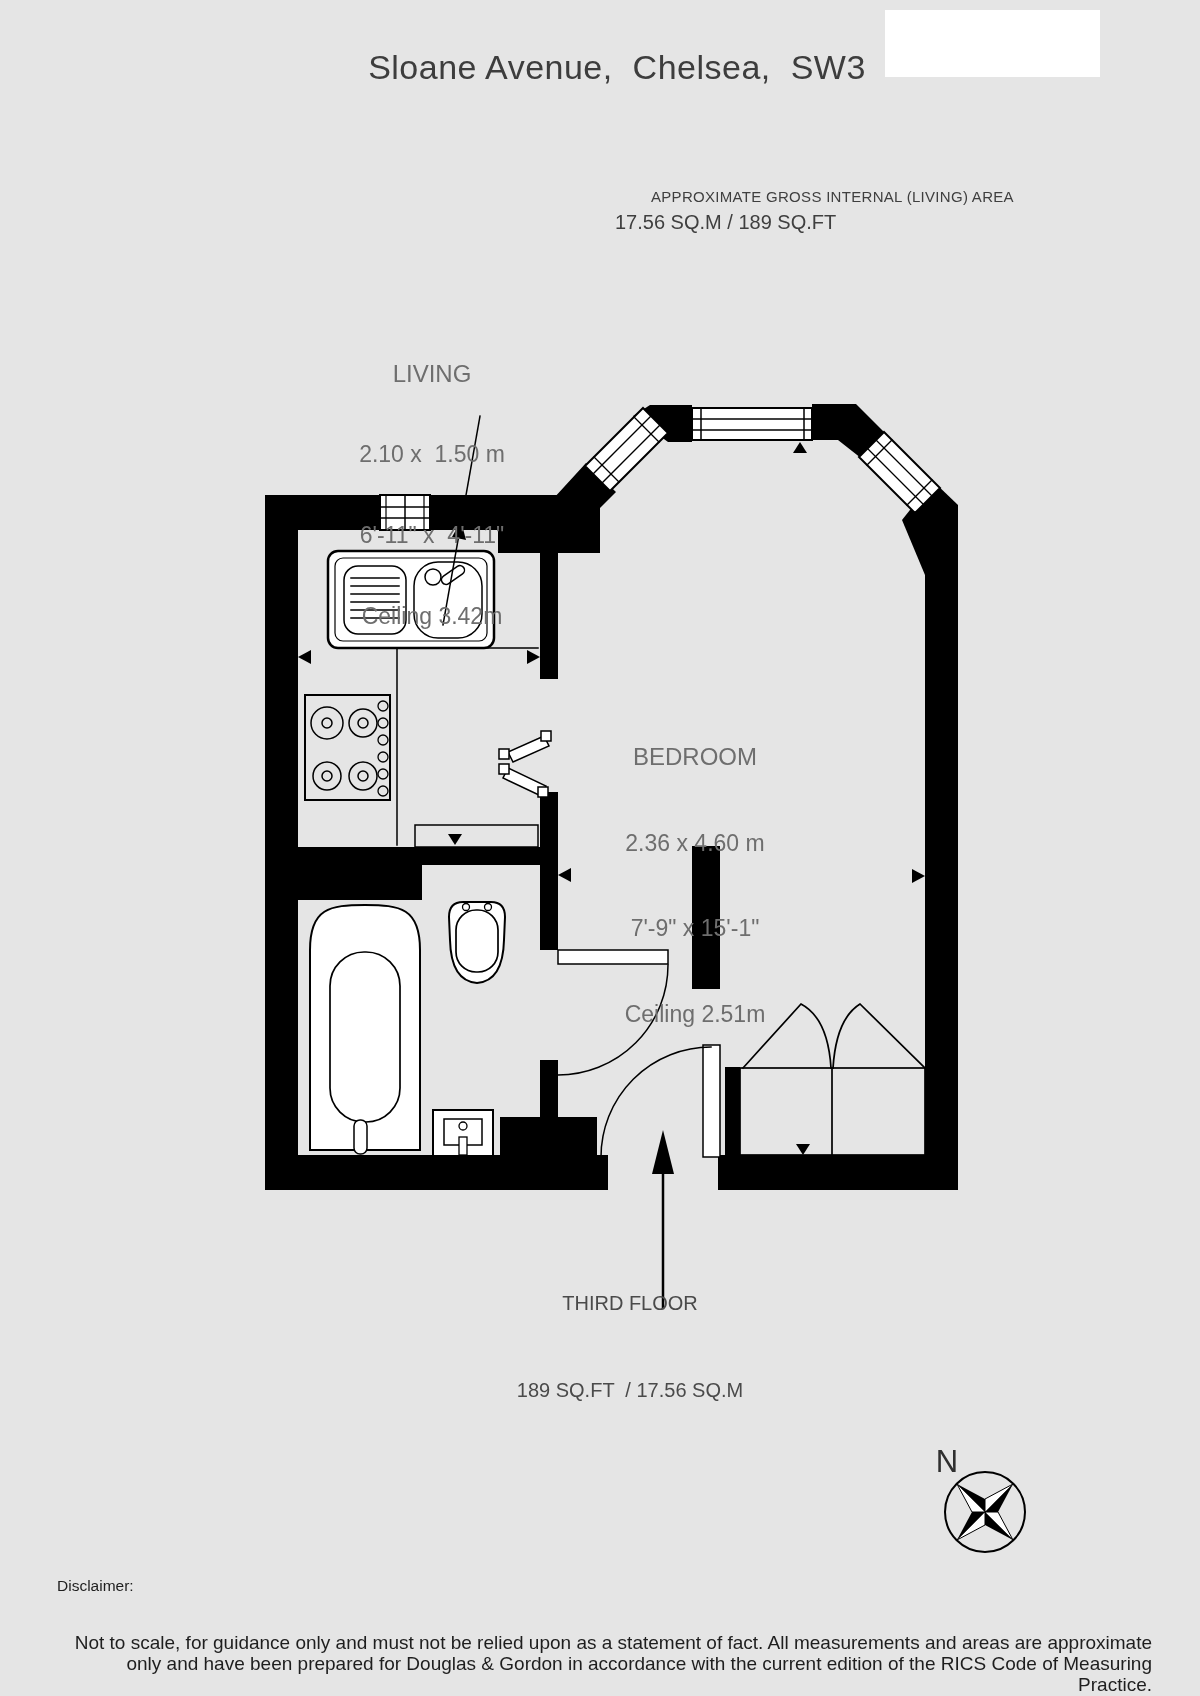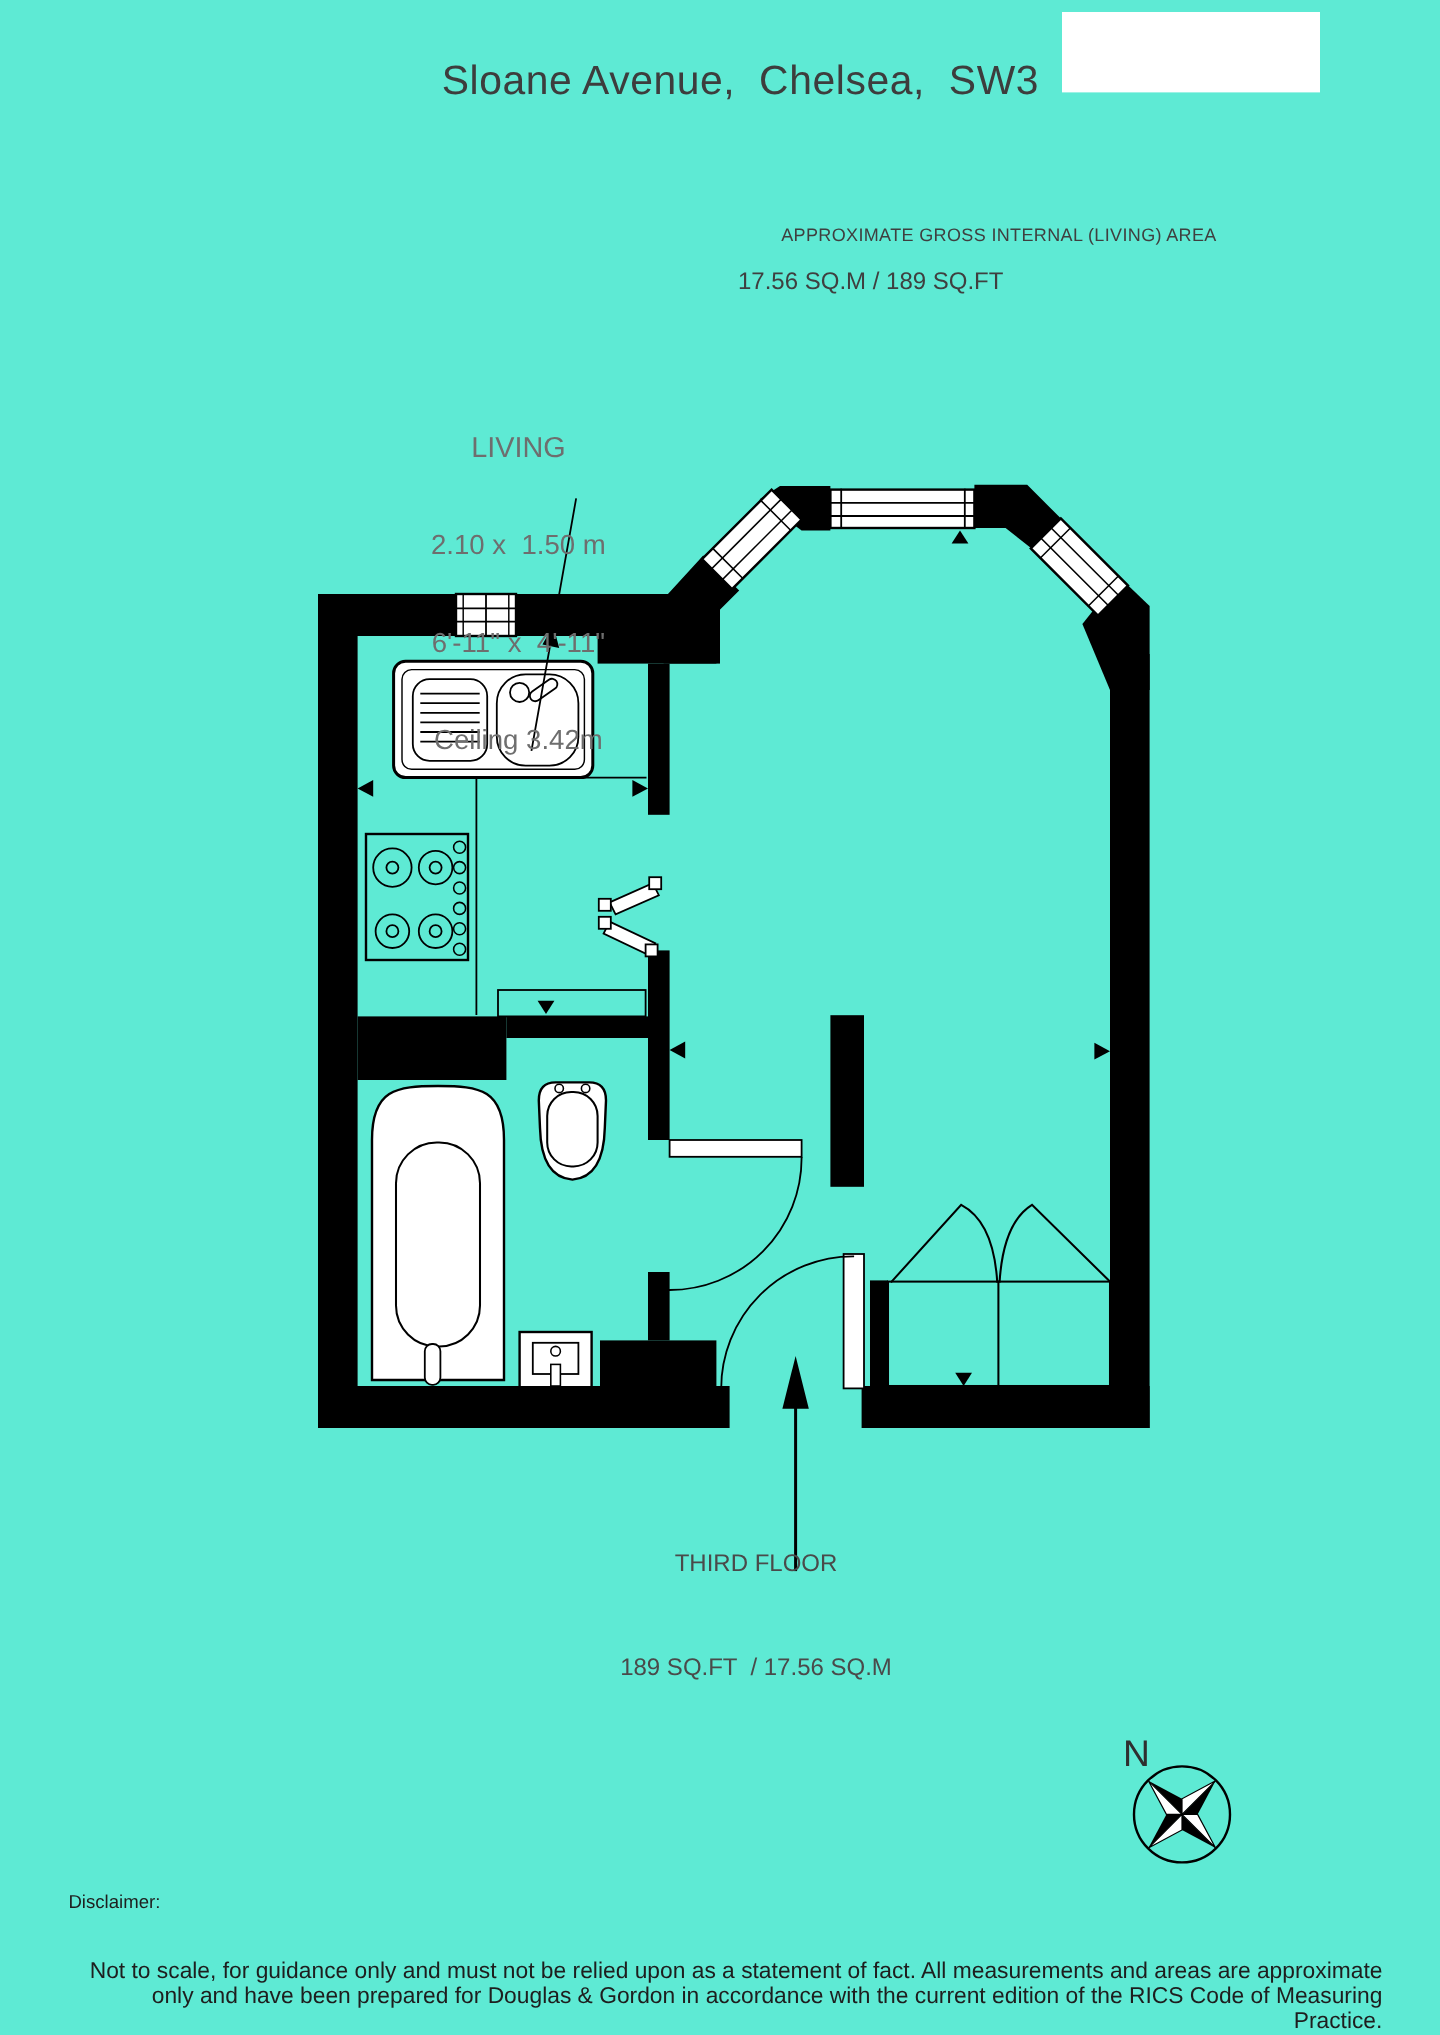--- a/index.html
+++ b/index.html
@@ -1,22 +1,22 @@
 <!DOCTYPE html>
 <html><head>
 <meta charset="utf-8">
 <style>
   html,body{margin:0;padding:0;}
   body{font-family:"Liberation Sans", sans-serif;}
-  .page{position:relative;width:1200px;height:1696px;background:#5eead4;overflow:hidden;}
+  .page{position:relative;width:1200px;height:1696px;background:#e5e5e5;overflow:hidden;}
   .abs{position:absolute;white-space:pre;}
   .center{transform:translateX(-50%);text-align:center;}
   .title{font-size:34px;color:#3d3d3d;letter-spacing:.5px;}
   .area-label{font-size:15px;color:#3f3f3f;letter-spacing:.3px;margin-left:36px;}
-  .area-value{font-size:20px;color:#3f3f3f;margin-top:13px;}
+  .area-value{font-size:20px;color:#3f3f3f;}
   .room{color:#6e6e6e;font-size:23px;line-height:27px;}
   .room .rname{font-size:24px;}
   .floor{color:#4a4a4a;font-size:20px;line-height:29px;}
   .nlabel{font-size:31px;color:#2f2f2f;}
   .disc-h{font-size:15.5px;color:#1e1e1e;}
   .disc-b{font-size:19px;color:#1e1e1e;line-height:21px;white-space:normal;width:1095px;text-align:right;}
   .whitebox{position:absolute;left:885px;top:10px;width:215px;height:67px;background:#ffffff;}
   svg{position:absolute;left:0;top:0;}
 </style>
 </head>
@@ -215,20 +215,26 @@
   <div class="abs area-label" style="left:615px;top:188px;">APPROXIMATE GROSS INTERNAL (LIVING) AREA</div>
   <div class="abs area-value" style="left:615px;top:211px;">17.56 SQ.M / 189 SQ.FT</div>
 
   <div class="abs center room" style="left:432px;top:306px;">
     <div class="rname">LIVING</div>
     <div>2.10 x  1.50 m</div>
     <div>6'-11" x  4'-11"</div>
     <div>Ceiling 3.42m</div>
   </div>
 
+  <div class="abs center room" style="left:695px;top:686px;line-height:28.5px;">
+    <div class="rname">BEDROOM</div>
+    <div>2.36 x 4.60 m</div>
+    <div>7'-9" x 15'-1"</div>
+    <div>Ceiling 2.51m</div>
+  </div>
 
   <div class="abs center floor" style="left:630px;top:1231px;">
     <div>THIRD FLOOR</div>
     <div>189 SQ.FT  / 17.56 SQ.M</div>
   </div>
 
   <div class="abs center nlabel" style="left:947px;top:1444px;">N</div>
 
   <div class="abs disc-h" style="left:57px;top:1577px;">Disclaimer:</div>
   <div class="abs disc-b" style="left:57px;top:1632px;">Not to scale, for guidance only and must not be relied upon as a statement of fact. All measurements and areas are approximate only and have been prepared for Douglas &amp; Gordon in accordance with the current edition of the RICS Code of Measuring Practice.</div>

